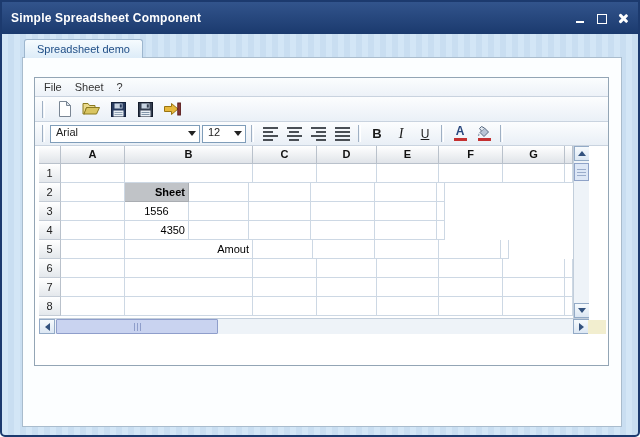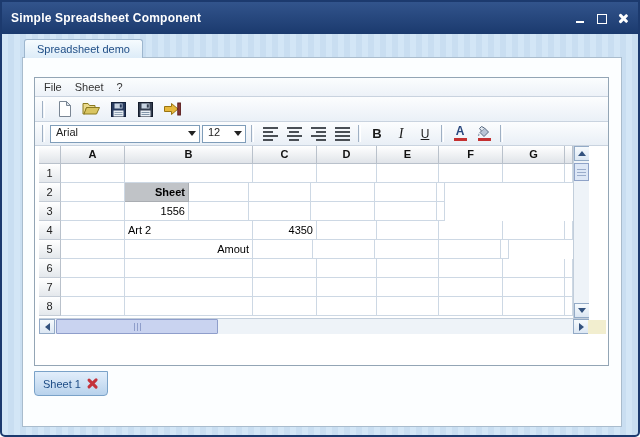--- a/index.html
+++ b/index.html
@@ -274,31 +274,30 @@
                 <div class="cell bold gray right" style="width: 64px;">Sheet</div>
                 <div class="cell" style="width: 60px;"></div>
                 <div class="cell" style="width: 62px;"></div>
                 <div class="cell" style="width: 64px;"></div>
                 <div class="cell" style="width: 62px;"></div>
                 <div class="cell" style="width: 8px;"></div>
               </div>
               <div class="grow">
                 <div class="rnum" style="width: 22px;">3</div>
                 <div class="cell" style="width: 64px;"></div>
-                <div class="cell right" style="width: 64px;">1556</div>
+                <div class="cell right" style="width: 64px; text-align: center;">1556</div>
                 <div class="cell" style="width: 60px;"></div>
                 <div class="cell" style="width: 62px;"></div>
                 <div class="cell" style="width: 64px;"></div>
                 <div class="cell" style="width: 62px;"></div>
                 <div class="cell" style="width: 8px;"></div>
               </div>
               <div class="grow">
                 <div class="rnum" style="width: 22px;">4</div>
                 <div class="cell" style="width: 64px;"></div>
-                <div class="cell" style="width: 128px;">Art 2</div>
                 <div class="cell right" style="width: 64px;">4350</div>
                 <div class="cell" style="width: 60px;"></div>
                 <div class="cell" style="width: 62px;"></div>
                 <div class="cell" style="width: 64px;"></div>
                 <div class="cell" style="width: 62px;"></div>
                 <div class="cell" style="width: 8px;"></div>
               </div>
               <div class="grow">
                 <div class="rnum" style="width: 22px;">5</div>
                 <div class="cell" style="width: 64px;"></div>
@@ -368,19 +367,15 @@
             </span>
           <span class="sbtn rt">
               <span class="tri-rt"></span>
             </span>
         </div>
         <span class="corner"></span>
       </div>
 
     </div>
 
-    <div class="sheet-tab">
-      <span>Sheet 1</span>
-      <span class="xicon"></span>
-    </div>
 
   </div>
 </div>
 
 </body></html>

